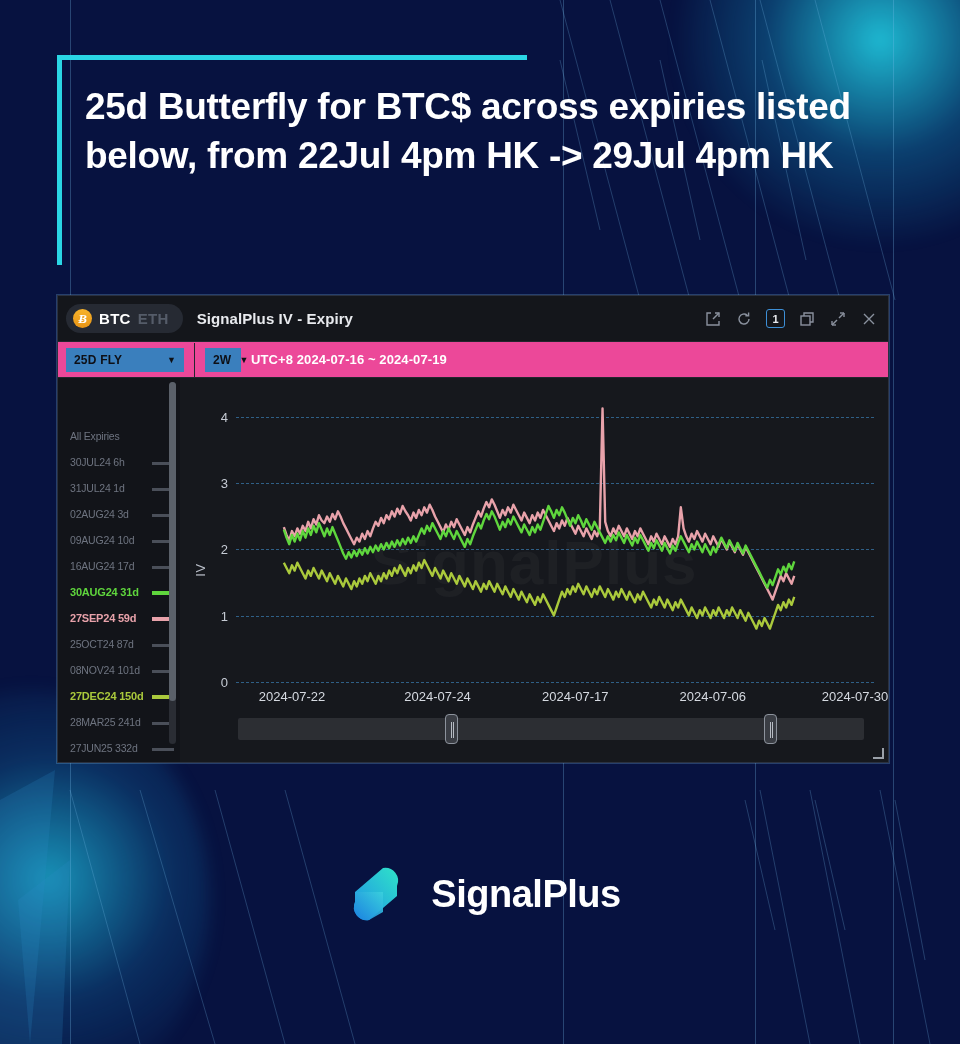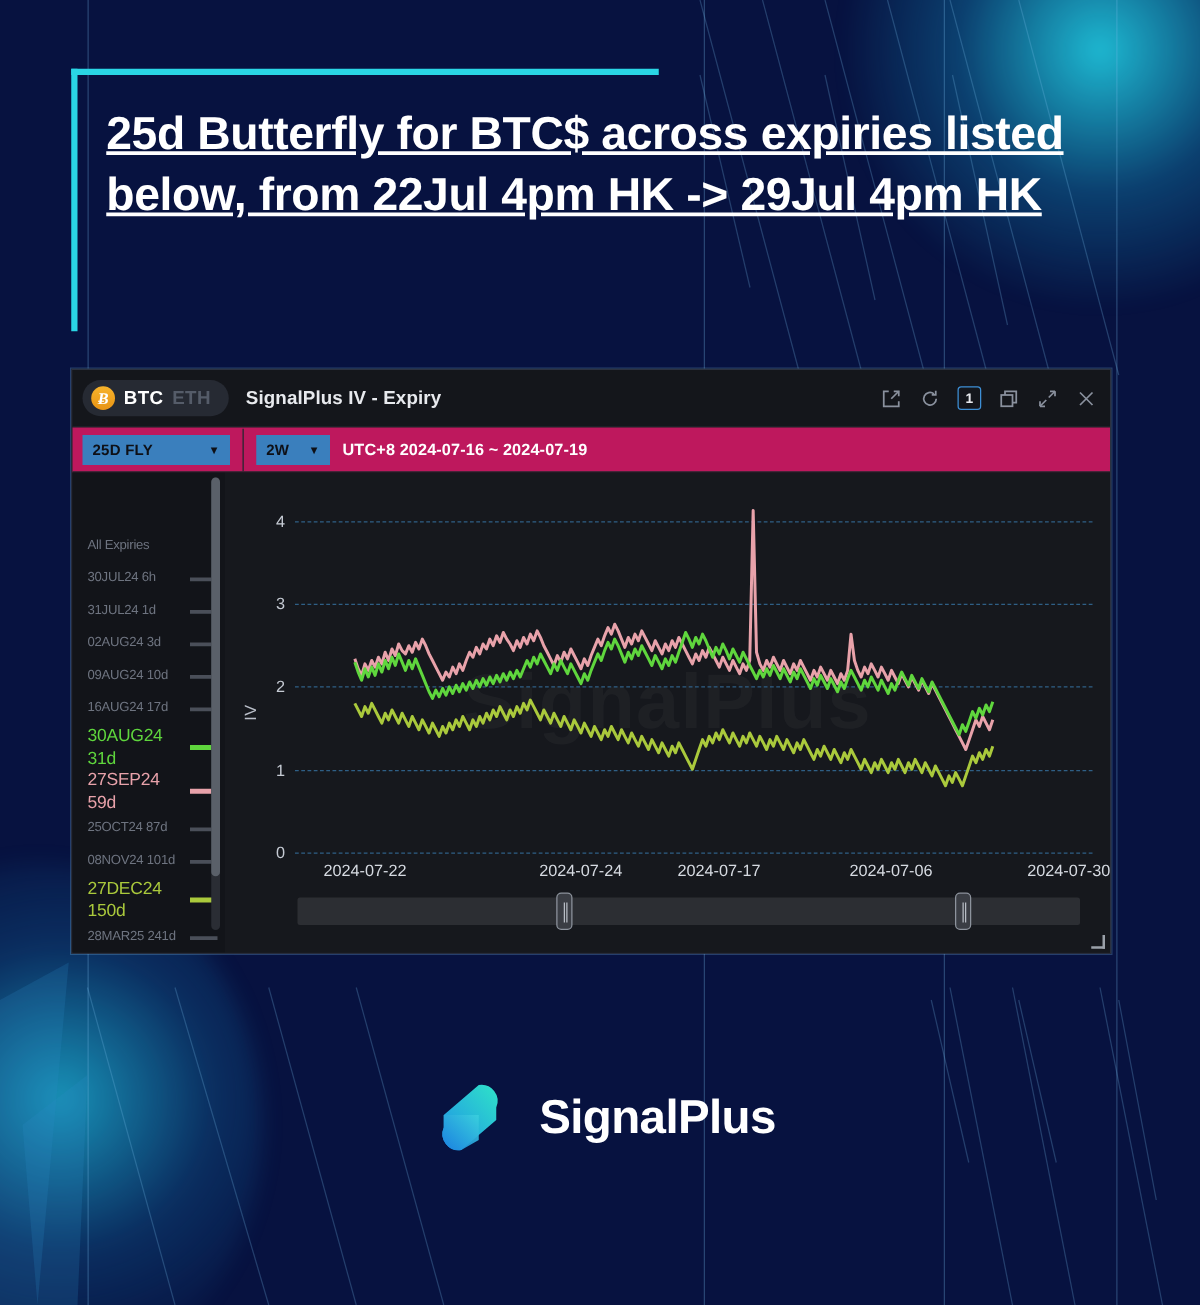--- a/index.html
+++ b/index.html
@@ -29,21 +29,20 @@
 
   
   #headline-block { position:absolute; left:57px; top:55px; width:860px; z-index:3; }
   .hl-top { position:absolute; left:0; top:0; width:470px; height:5px; background:#2ad6e5; }
   .hl-left{ position:absolute; left:0; top:0; width:5px;  height:210px; background:#2ad6e5; }
   #headline-text {
     padding:28px 0 0 28px;
     color:#fff; font-weight:bold; font-size:37px; line-height:1.32;
     letter-spacing:-.3px; font-family:"Liberation Sans", sans-serif;
     max-width:850px;
-    text-decoration:underline;
   }
 
   
   #app-window {
     position:absolute; left:57px; top:295px; width:832px; height:468px;
     background:#14161b; z-index:4;
     border:1px solid #2b3140;
     box-shadow:0 0 0 1px rgba(130,200,240,.25);
     display:flex; flex-direction:column;
   }
@@ -75,50 +74,50 @@
   .tb-icon svg { display:block; }
   #page-badge {
     width:19px; height:19px; border:1.5px solid #3d8fd6; border-radius:3px;
     color:#e8eaee; font-size:11px; font-weight:bold;
     display:flex; align-items:center; justify-content:center; cursor:pointer;
   }
 
   
   #control-bar {
     height:36px; flex:0 0 36px; display:flex; align-items:center;
-    background:#be185d; border-bottom:1px solid #23262e; padding-left:8px;text-align:center;
+    background:#ec4899; border-bottom:1px solid #23262e; padding-left:8px;text-align:center;
   }
   .sel {
     background:#3a7fbd; color:#0e1016; font-weight:bold; font-size:12px;
     height:24px; display:flex; align-items:center; gap:8px;
     padding:0 8px; border:none; cursor:pointer; letter-spacing:.2px;
   }
   .sel .caret { font-size:9px; color:#0e1016; }
   #fly-select { width:118px; justify-content:space-between; }
   #range-divider { width:1px; height:34px; background:#23262e; margin:0 10px; }
-  #tenor-select { width:59px; justify-content:space-between; }
+  #tenor-select { width:36px; justify-content:space-between; }
   #date-range {
     color:#ffffff; font-size:13px; font-weight:bold; margin-left:10px; letter-spacing:.1px;
   }
 
   
   #panel-body { flex:1; display:flex; min-height:0; position:relative; background:#16181d; }
 
   
   #legend-sidebar {
     width:122px; flex:0 0 122px; background:#121419;
     padding:14px 0 0 0; position:relative; overflow:hidden;
   }
   #legend-list { padding:0 6px 0 12px;margin-top:32px; }
   .legend-row {
     display:flex; align-items:center; justify-content:space-between; gap:6px;
     min-height:26px; margin-bottom:0px; cursor:pointer;
   }
   .legend-label { font-size:10.5px; color:#6e7480; letter-spacing:-.2px; line-height:1.25; }
-  .legend-row.on .legend-label { font-weight:normal; font-size:14px; }
+  .legend-row.on .legend-label { font-weight:bold; font-size:11px; }
   .legend-dash { width:22px; height:3px; background:#4a4f59; flex:0 0 22px; }
   .legend-row.on .legend-dash { height:4px; }
   #sidebar-scrollbar {
     position:absolute; right:4px; top:4px; width:7px; bottom:18px;
     background:#2a2d34; border-radius:4px; cursor:pointer;
   }
   #sidebar-scrollbar::after {
     content:""; position:absolute; left:0; top:0; width:7px; height:88%;
     background:#5a6069; border-radius:4px;
   }
@@ -356,21 +355,21 @@
         </div>
       <div id="plot">
           <svg viewBox="0 0 1000 1000" preserveAspectRatio="none">
             <polyline points="75.0,472.7 79.2,500.0 83.5,518.2 87.7,486.4 91.9,504.5 96.2,477.3 100.4,495.5 104.6,468.2 108.9,486.4 113.1,454.5 117.3,477.3 121.6,445.5 125.8,463.6 130.0,431.8 134.3,450.0 138.5,459.1 142.7,436.4 147.0,454.5 151.2,427.3 155.4,445.5 159.7,418.2 163.9,436.4 168.1,459.1 172.4,477.3 176.6,495.5 180.8,513.6 185.1,531.8 189.3,509.1 193.5,522.7 197.8,495.5 202.0,513.6 206.2,486.4 210.4,504.5 214.7,477.3 218.9,454.5 223.1,468.2 227.4,440.9 231.6,459.1 235.8,431.8 240.1,445.5 244.3,418.2 248.5,436.4 252.8,409.1 257.0,427.3 261.2,400.0 265.5,418.2 269.7,431.8 273.9,450.0 278.2,422.7 282.4,440.9 286.6,413.6 290.9,431.8 295.1,404.5 299.3,422.7 303.6,395.5 307.8,413.6 312.0,436.4 316.3,454.5 320.5,472.7 324.7,490.9 329.0,463.6 333.2,481.8 337.4,454.5 341.7,472.7 345.9,445.5 350.1,463.6 354.4,481.8 358.6,500.0 362.8,472.7 367.1,490.9 371.3,463.6 375.5,440.9 379.8,418.2 384.0,436.4 388.2,409.1 392.5,386.4 396.7,404.5 400.9,377.3 405.2,395.5 409.4,418.2 413.6,440.9 417.9,413.6 422.1,431.8 426.3,404.5 430.6,422.7 434.8,395.5 439.0,413.6 443.3,431.8 447.5,450.0 451.7,422.7 456.0,440.9 460.2,459.1 464.4,431.8 468.7,450.0 472.9,422.7 477.1,440.9 481.3,413.6 485.6,431.8 489.8,450.0 494.0,468.2 498.3,486.4 502.5,459.1 506.7,477.3 511.0,450.0 515.2,468.2 519.4,440.9 523.7,459.1 527.9,477.3 532.1,495.5 536.4,468.2 540.6,486.4 544.8,504.5 549.1,477.3 553.3,495.5 557.5,513.6 561.8,486.4 566.0,504.5 570.2,477.3 574.5,63.6 578.7,454.5 582.9,486.4 587.2,504.5 591.4,477.3 595.6,495.5 599.9,468.2 604.1,486.4 608.3,504.5 612.6,477.3 616.8,495.5 621.0,513.6 625.3,486.4 629.5,504.5 633.7,477.3 638.0,495.5 642.2,513.6 646.4,531.8 650.7,504.5 654.9,522.7 659.1,495.5 663.4,513.6 667.6,531.8 671.8,504.5 676.1,522.7 680.3,540.9 684.5,513.6 688.8,531.8 693.0,504.5 697.2,404.5 701.5,477.3 705.7,504.5 709.9,522.7 714.2,495.5 718.4,513.6 722.6,486.4 726.9,504.5 731.1,522.7 735.3,495.5 739.6,513.6 743.8,531.8 748.0,504.5 752.2,522.7 756.5,540.9 760.7,513.6 764.9,531.8 769.2,550.0 773.4,522.7 777.6,540.9 781.9,559.1 786.1,531.8 790.3,550.0 794.6,568.2 798.8,540.9 803.0,559.1 807.3,577.3 811.5,595.5 815.7,613.6 820.0,631.8 824.2,650.0 828.4,668.2 832.7,686.4 836.9,704.5 841.1,722.7 845.4,695.5 849.6,668.2 853.8,640.9 858.1,659.1 862.3,631.8 866.5,650.0 870.8,668.2 875.0,640.9" fill="none" stroke="#e8a2aa" stroke-width="2.4" vector-effect="non-scaling-stroke" stroke-linejoin="round"></polyline>
             <polyline points="75.0,481.8 79.2,509.1 83.5,531.8 87.7,500.0 91.9,522.7 96.2,495.5 100.4,518.2 104.6,486.4 108.9,509.1 113.1,477.3 117.3,500.0 121.6,468.2 125.8,490.9 130.0,459.1 134.3,481.8 138.5,504.5 142.7,477.3 147.0,500.0 151.2,472.7 155.4,495.5 159.7,518.2 163.9,540.9 168.1,563.6 172.4,581.8 176.6,559.1 180.8,577.3 185.1,554.5 189.3,572.7 193.5,550.0 197.8,568.2 202.0,545.5 206.2,563.6 210.4,540.9 214.7,559.1 218.9,536.4 223.1,554.5 227.4,531.8 231.6,550.0 235.8,527.3 240.1,545.5 244.3,522.7 248.5,540.9 252.8,518.2 257.0,536.4 261.2,513.6 265.5,531.8 269.7,509.1 273.9,527.3 278.2,504.5 282.4,522.7 286.6,500.0 290.9,477.3 295.1,495.5 299.3,468.2 303.6,486.4 307.8,459.1 312.0,477.3 316.3,495.5 320.5,513.6 324.7,486.4 329.0,504.5 333.2,477.3 337.4,495.5 341.7,513.6 345.9,486.4 350.1,504.5 354.4,522.7 358.6,540.9 362.8,513.6 367.1,531.8 371.3,504.5 375.5,481.8 379.8,459.1 384.0,477.3 388.2,450.0 392.5,427.3 396.7,445.5 400.9,418.2 405.2,436.4 409.4,459.1 413.6,481.8 417.9,454.5 422.1,472.7 426.3,445.5 430.6,463.6 434.8,436.4 439.0,454.5 443.3,472.7 447.5,490.9 451.7,463.6 456.0,481.8 460.2,500.0 464.4,472.7 468.7,490.9 472.9,463.6 477.1,481.8 481.3,454.5 485.6,427.3 489.8,400.0 494.0,418.2 498.3,440.9 502.5,413.6 506.7,431.8 511.0,404.5 515.2,422.7 519.4,445.5 523.7,468.2 527.9,440.9 532.1,459.1 536.4,431.8 540.6,450.0 544.8,472.7 549.1,445.5 553.3,463.6 557.5,481.8 561.8,454.5 566.0,472.7 570.2,490.9 574.5,509.1 578.7,527.3 582.9,504.5 587.2,522.7 591.4,500.0 595.6,518.2 599.9,490.9 604.1,509.1 608.3,527.3 612.6,500.0 616.8,518.2 621.0,536.4 625.3,509.1 629.5,527.3 633.7,500.0 638.0,518.2 642.2,536.4 646.4,554.5 650.7,527.3 654.9,545.5 659.1,518.2 663.4,536.4 667.6,554.5 671.8,527.3 676.1,545.5 680.3,563.6 684.5,536.4 688.8,554.5 693.0,527.3 697.2,504.5 701.5,522.7 705.7,540.9 709.9,559.1 714.2,531.8 718.4,550.0 722.6,522.7 726.9,540.9 731.1,559.1 735.3,531.8 739.6,550.0 743.8,568.2 748.0,540.9 752.2,559.1 756.5,531.8 760.7,509.1 764.9,527.3 769.2,545.5 773.4,518.2 777.6,536.4 781.9,554.5 786.1,527.3 790.3,545.5 794.6,563.6 798.8,536.4 803.0,554.5 807.3,572.7 811.5,590.9 815.7,609.1 820.0,627.3 824.2,645.5 828.4,663.6 832.7,681.8 836.9,654.5 841.1,672.7 845.4,645.5 849.6,618.2 853.8,636.4 858.1,609.1 862.3,627.3 866.5,600.0 870.8,618.2 875.0,590.9" fill="none" stroke="#5fd63d" stroke-width="2.4" vector-effect="non-scaling-stroke" stroke-linejoin="round"></polyline>
             <polyline points="75.0,595.5 79.2,613.6 83.5,631.8 87.7,604.5 91.9,622.7 96.2,595.5 100.4,613.6 104.6,631.8 108.9,650.0 113.1,622.7 117.3,640.9 121.6,613.6 125.8,631.8 130.0,650.0 134.3,622.7 138.5,640.9 142.7,659.1 147.0,631.8 151.2,650.0 155.4,668.2 159.7,640.9 163.9,659.1 168.1,677.3 172.4,650.0 176.6,668.2 180.8,686.4 185.1,659.1 189.3,677.3 193.5,650.0 197.8,668.2 202.0,640.9 206.2,659.1 210.4,631.8 214.7,650.0 218.9,668.2 223.1,640.9 227.4,659.1 231.6,631.8 235.8,650.0 240.1,622.7 244.3,640.9 248.5,613.6 252.8,631.8 257.0,604.5 261.2,622.7 265.5,640.9 269.7,613.6 273.9,631.8 278.2,604.5 282.4,622.7 286.6,595.5 290.9,613.6 295.1,586.4 299.3,604.5 303.6,622.7 307.8,640.9 312.0,613.6 316.3,631.8 320.5,650.0 324.7,622.7 329.0,640.9 333.2,659.1 337.4,631.8 341.7,650.0 345.9,668.2 350.1,640.9 354.4,659.1 358.6,677.3 362.8,650.0 367.1,668.2 371.3,686.4 375.5,659.1 379.8,677.3 384.0,695.5 388.2,668.2 392.5,686.4 396.7,659.1 400.9,677.3 405.2,695.5 409.4,668.2 413.6,686.4 417.9,704.5 422.1,677.3 426.3,695.5 430.6,713.6 434.8,686.4 439.0,704.5 443.3,722.7 447.5,695.5 451.7,713.6 456.0,731.8 460.2,704.5 464.4,722.7 468.7,740.9 472.9,713.6 477.1,731.8 481.3,704.5 485.6,722.7 489.8,740.9 494.0,759.1 498.3,777.3 502.5,750.0 506.7,722.7 511.0,695.5 515.2,713.6 519.4,686.4 523.7,704.5 527.9,677.3 532.1,695.5 536.4,668.2 540.6,686.4 544.8,704.5 549.1,677.3 553.3,695.5 557.5,713.6 561.8,686.4 566.0,704.5 570.2,677.3 574.5,695.5 578.7,713.6 582.9,686.4 587.2,704.5 591.4,722.7 595.6,695.5 599.9,713.6 604.1,686.4 608.3,704.5 612.6,722.7 616.8,695.5 621.0,713.6 625.3,731.8 629.5,704.5 633.7,722.7 638.0,695.5 642.2,713.6 646.4,731.8 650.7,750.0 654.9,722.7 659.1,740.9 663.4,713.6 667.6,731.8 671.8,750.0 676.1,722.7 680.3,740.9 684.5,759.1 688.8,731.8 693.0,750.0 697.2,722.7 701.5,740.9 705.7,759.1 709.9,777.3 714.2,750.0 718.4,768.2 722.6,786.4 726.9,759.1 731.1,777.3 735.3,750.0 739.6,768.2 743.8,786.4 748.0,759.1 752.2,777.3 756.5,750.0 760.7,768.2 764.9,786.4 769.2,759.1 773.4,777.3 777.6,750.0 781.9,768.2 786.1,786.4 790.3,759.1 794.6,777.3 798.8,795.5 803.0,768.2 807.3,786.4 811.5,804.5 815.7,822.7 820.0,795.5 824.2,813.6 828.4,786.4 832.7,804.5 836.9,822.7 841.1,795.5 845.4,768.2 849.6,740.9 853.8,759.1 858.1,731.8 862.3,750.0 866.5,722.7 870.8,740.9 875.0,713.6" fill="none" stroke="#aac93c" stroke-width="2.4" vector-effect="non-scaling-stroke" stroke-linejoin="round"></polyline>
           </svg>
         </div>
       <div id="x-ticks">
           <div class="x-tick" style="left: 112px;">2024-07-22</div>
-          <div class="x-tick" style="left: 257.6px; margin-left: 27px;">2024-07-24</div>
+          <div class="x-tick" style="left: 257.6px;">2024-07-24</div>
           <div class="x-tick" style="left: 395.2px;">2024-07-17</div>
           <div class="x-tick" style="left: 532.8px;">2024-07-06</div>
           <div class="x-tick" style="left: 675px;">2024-07-30</div>
         </div>
       <div id="range-slider">
         <div class="slider-handle" id="handle-left" style="left: 33%;"></div>
         <div class="slider-handle" id="handle-right" style="left: 84%;"></div>
       </div>
       <div id="resize-corner"></div>
     </div>

